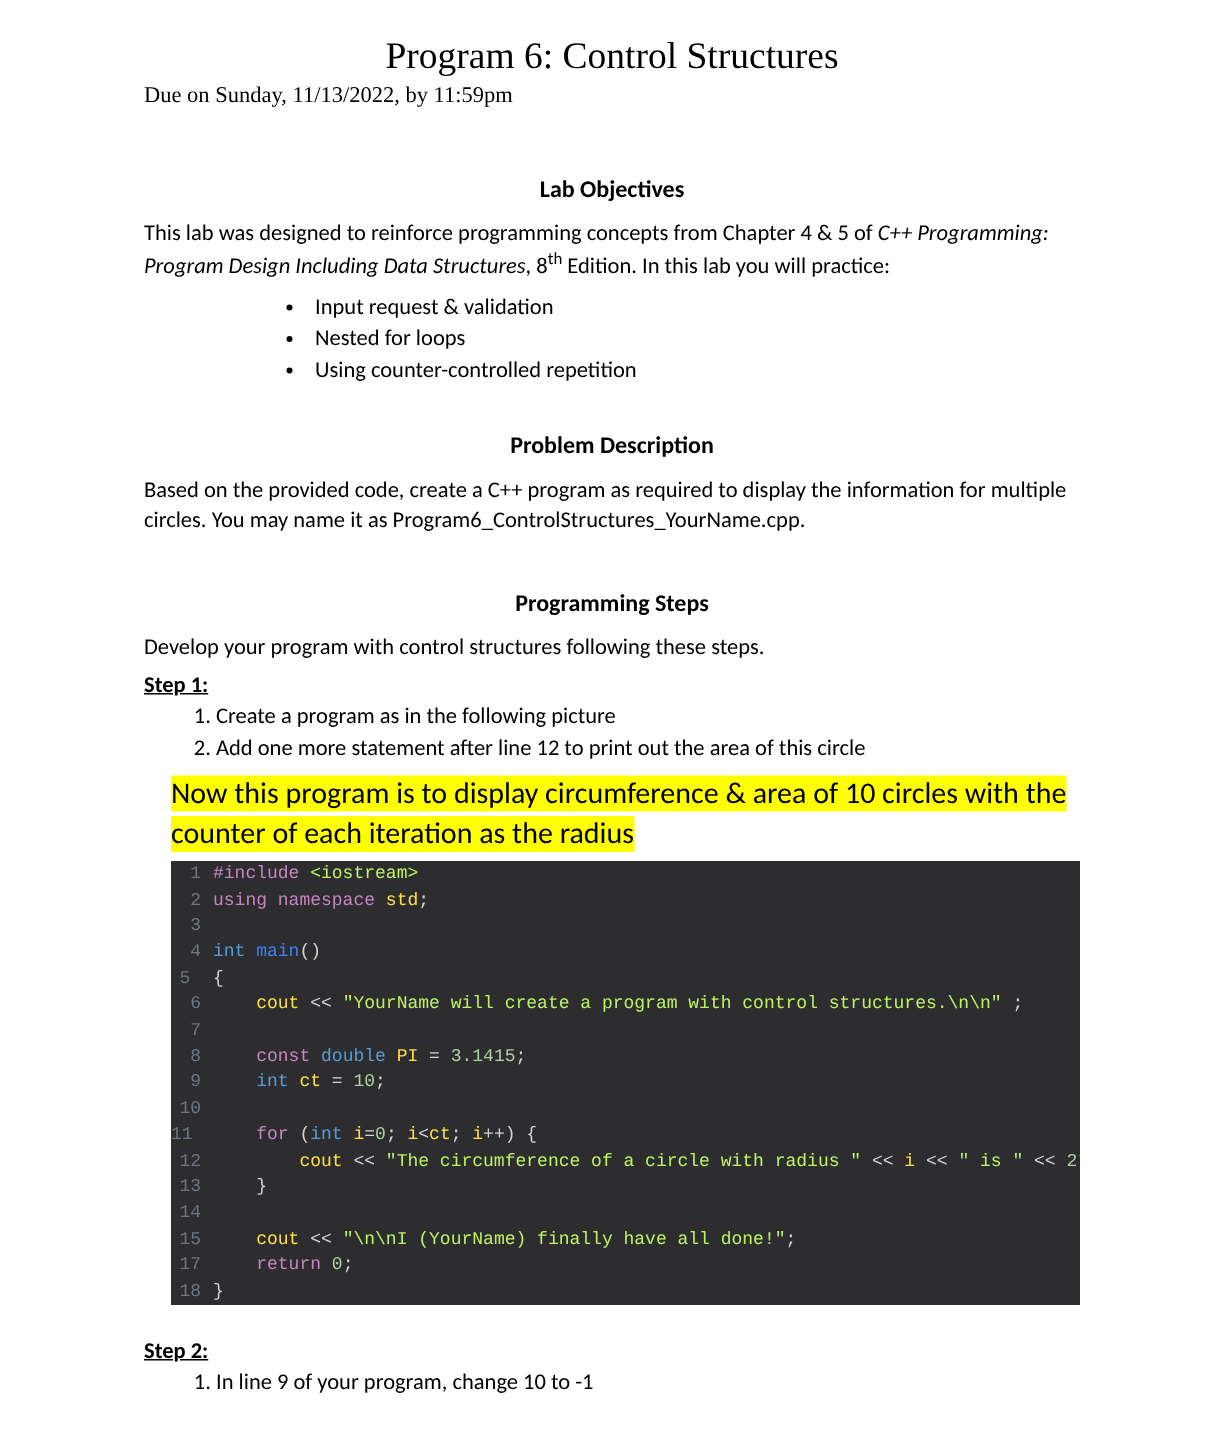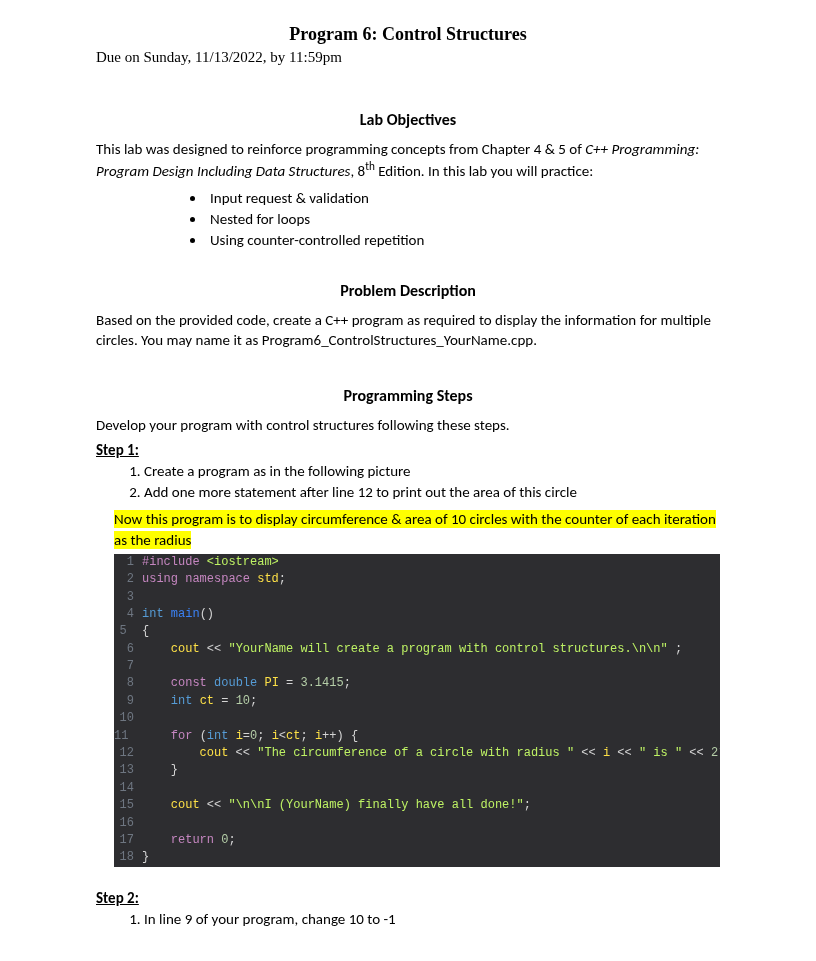--- a/index.html
+++ b/index.html
@@ -9,22 +9,22 @@
     font-family: Calibri, "Segoe UI", Arial, sans-serif;
     background: #fff;
     color: #000;
     width: 816px;
   }
   .page {
     padding: 24px 96px 40px 96px;
   }
   .title {
     font-family: "Times New Roman", Times, serif;
-    font-weight: bold;
-    font-size: 18px;
+    font-weight: normal;
+    font-size: 25px;
     text-align: center;
     margin: 0 0 4px 0;
   }
   .due {
     font-family: "Times New Roman", Times, serif;
     font-size: 15px;
     text-align: left;
     margin: 0 0 44px 0;
   }
   h2.section {
@@ -53,21 +53,21 @@
     margin: 6px 0 2px 0;
   }
   ol.numlist {
     margin: 2px 0 6px 0;
     padding-left: 48px;
     font-size: 15px;
   }
   ol.numlist li { margin: 0; line-height: 1.4; }
   .highlight-block {
     margin: 6px 0 4px 18px;
-    font-size: 15px;
+    font-size: 20px;
     line-height: 1.35;
   }
   .hl { background: #ffff00; }
   .italic { font-style: italic; }
   .bold { font-weight: normal; }
 
   .code-block {
     margin: 4px 0 0 18px;
     background: #2d2d30;
     font-family: Consolas, "Courier New", monospace;
@@ -141,21 +141,20 @@
       <div class="code-row"><span class="gutter">6</span><span class="code"><span class="op">    </span><span class="id">cout</span><span class="op"> &lt;&lt; </span><span class="str">"YourName will create a program with control structures.\n\n"</span><span class="op"> ;</span></span></div>
       <div class="code-row"><span class="gutter">7</span><span class="code"><span class="op"></span></span></div>
       <div class="code-row"><span class="gutter">8</span><span class="code"><span class="op">    </span><span class="kw">const </span><span class="typ">double </span><span class="id">PI</span><span class="op"> = </span><span class="num">3.1415</span><span class="op">;</span></span></div>
       <div class="code-row"><span class="gutter">9</span><span class="code"><span class="op">    </span><span class="typ">int </span><span class="id">ct</span><span class="op"> = </span><span class="num">10</span><span class="op">;</span></span></div>
       <div class="code-row"><span class="gutter">10</span><span class="code"><span class="op"></span></span></div>
       <div class="code-row"><span class="gutter">11 </span><span class="code"><span class="op">    </span><span class="kw">for </span><span class="op">(</span><span class="typ">int </span><span class="id">i</span><span class="op">=</span><span class="num">0</span><span class="op">; </span><span class="id">i</span><span class="op">&lt;</span><span class="id">ct</span><span class="op">; </span><span class="id">i</span><span class="op">++) {</span></span></div>
       <div class="code-row"><span class="gutter">12</span><span class="code"><span class="op">        </span><span class="id">cout</span><span class="op"> &lt;&lt; </span><span class="str">"The circumference of a circle with radius "</span><span class="op"> &lt;&lt; </span><span class="id">i</span><span class="op"> &lt;&lt; </span><span class="str">" is "</span><span class="op"> &lt;&lt; </span><span class="num">2</span><span class="op">*</span></span></div>
       <div class="code-row"><span class="gutter">13</span><span class="code"><span class="op">    }</span></span></div>
       <div class="code-row"><span class="gutter">14</span><span class="code"><span class="op"></span></span></div>
       <div class="code-row"><span class="gutter">15</span><span class="code"><span class="op">    </span><span class="id">cout</span><span class="op"> &lt;&lt; </span><span class="str">"\n\nI (YourName) finally have all done!"</span><span class="op">;</span></span></div>
-      <div class="code-row"><span class="gutter">16</span><span class="code"><span class="op"></span></span></div>
       <div class="code-row"><span class="gutter">17</span><span class="code"><span class="op">    </span><span class="kw">return </span><span class="num">0</span><span class="op">;</span></span></div>
       <div class="code-row"><span class="gutter">18</span><span class="code"><span class="op">}</span></span></div>
     </div>
 
   <div style="height:16px"></div>
 
   <p class="step-head">Step 2:</p>
   <ol class="numlist">
     <li>In line 9 of your program, change 10 to -1</li>
   </ol>

